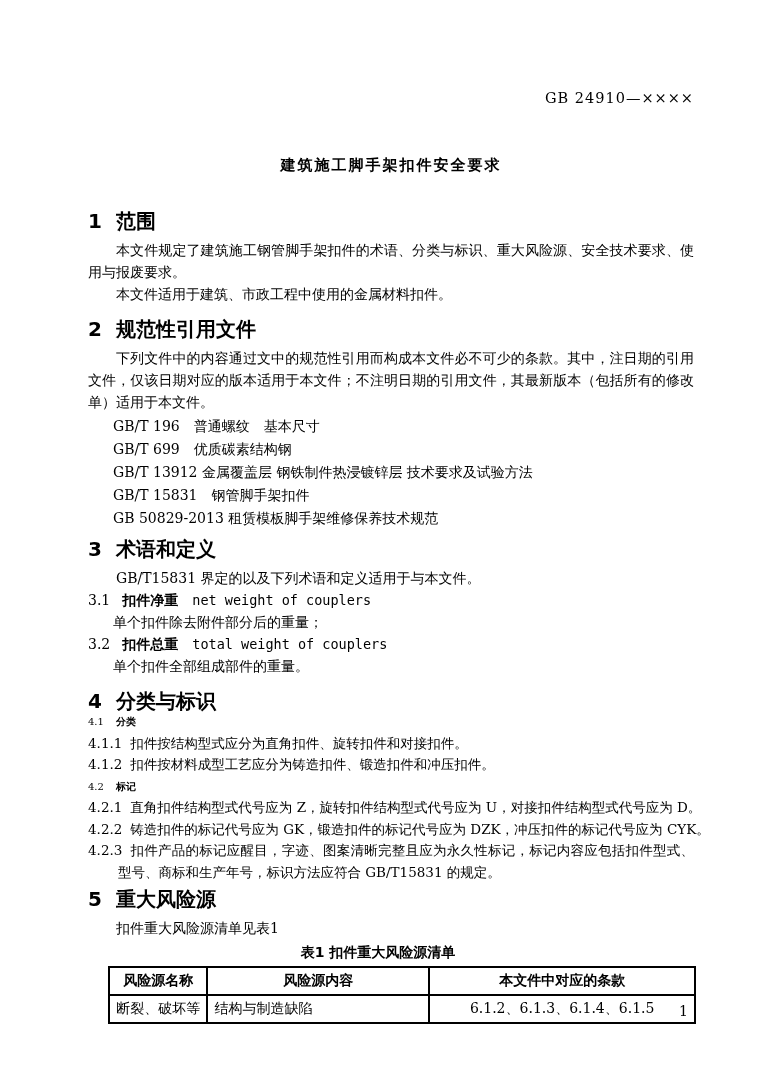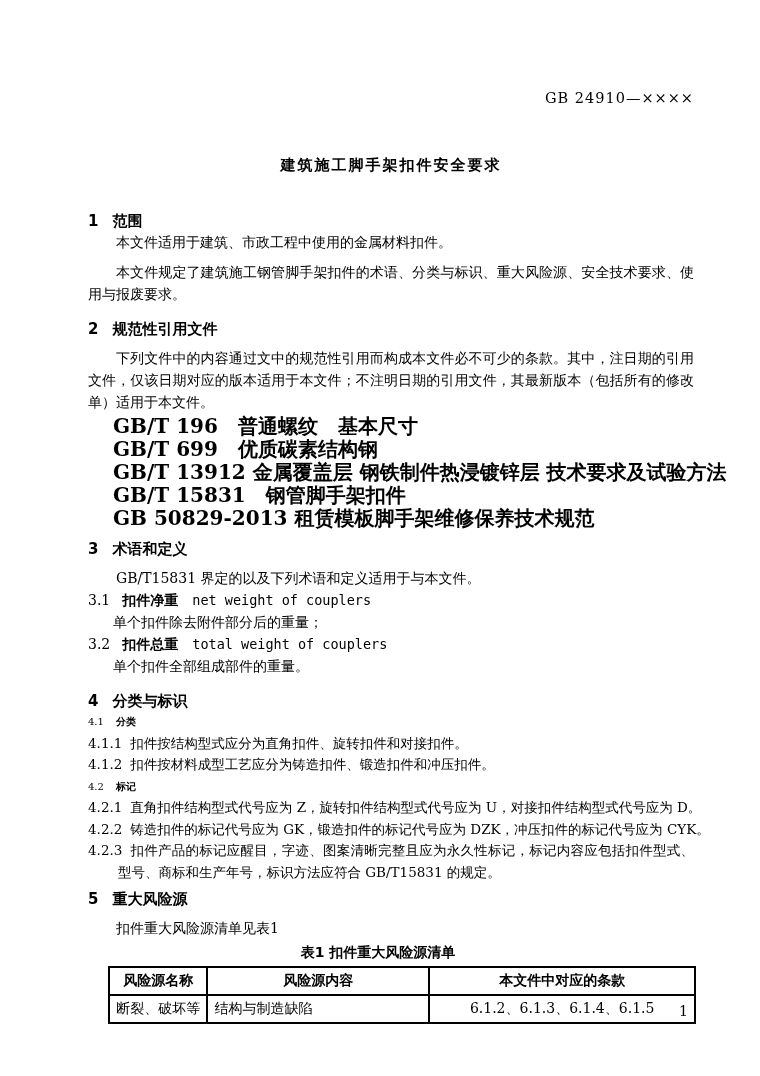--- a/index.html
+++ b/index.html
@@ -28,42 +28,42 @@
     font-family: "DejaVu Sans", "Liberation Sans", sans-serif;
     font-weight: bold;
     font-size: 15px;
     letter-spacing: 2px;
   }
 
   .sec-head {
     margin: 0;
     font-family: "DejaVu Sans", "Liberation Sans", sans-serif;
     font-weight: bold;
-    font-size: 15px;
+    font-size: 20px;
     line-height: 19px;
   }
   .sec-head .num { margin-right: 14px; }
 
   .mt-s1 { margin-top: 37px; }
   .mt-s2 { margin-top: 15px; }
   .mt-s3 { margin-top: 10px; }
   .mt-s4 { margin-top: 15px; }
   .mt-s5 { margin-top: 7px; }
 
   .body {
     margin: 0;
     font-size: 14px;
     line-height: 22px;
     text-align: justify;
   }
   .indent { text-indent: 2em; }
   .after-head { margin-top: 8px; }
 
   .refs { margin: 2px 0 0 25px; }
-  .ref-line { font-size: 20px; line-height: 23px; white-space: nowrap; font-weight: bold; }
+  .ref-line { font-size: 14px; line-height: 23px; white-space: nowrap; }
 
   .term-line { margin: 0; font-size: 14px; line-height: 22px; }
   .term-line .num { margin-right: 12px; }
   .term-line .zh {
     font-family: "DejaVu Sans", "Liberation Sans", sans-serif;
     font-weight: bold;
     margin-right: 14px;
     font-size: 14px;
   }
   .term-line .en {
@@ -141,22 +141,22 @@
 <div class="page">
   <div class="content">
 
     <div class="doc-number">GB 24910—××××</div>
 
     <h1 class="doc-title">建筑施工脚手架扣件安全要求</h1>
 
     <h2 class="sec-head mt-s1">
       <span class="num">1</span><span class="ttl">范围</span>
     </h2>
+    <p class="body indent after-head">本文件规定了建筑施工钢管脚手架扣件的术语、分类与标识、重大风险源、安全技术要求、使用与报废要求。</p>
     <p class="body indent">本文件适用于建筑、市政工程中使用的金属材料扣件。</p>
-    <p class="body indent after-head">本文件规定了建筑施工钢管脚手架扣件的术语、分类与标识、重大风险源、安全技术要求、使用与报废要求。</p>
 
     <h2 class="sec-head mt-s2">
       <span class="num">2</span><span class="ttl">规范性引用文件</span>
     </h2>
     <p class="body indent after-head">下列文件中的内容通过文中的规范性引用而构成本文件必不可少的条款。其中，注日期的引用文件，仅该日期对应的版本适用于本文件；不注明日期的引用文件，其最新版本（包括所有的修改单）适用于本文件。</p>
     <div class="refs">
       <div class="ref-line">GB/T 196　普通螺纹　基本尺寸</div>
       <div class="ref-line">GB/T 699　优质碳素结构钢</div>
       <div class="ref-line">GB/T 13912 金属覆盖层 钢铁制件热浸镀锌层 技术要求及试验方法</div>
       <div class="ref-line">GB/T 15831　钢管脚手架扣件</div>

